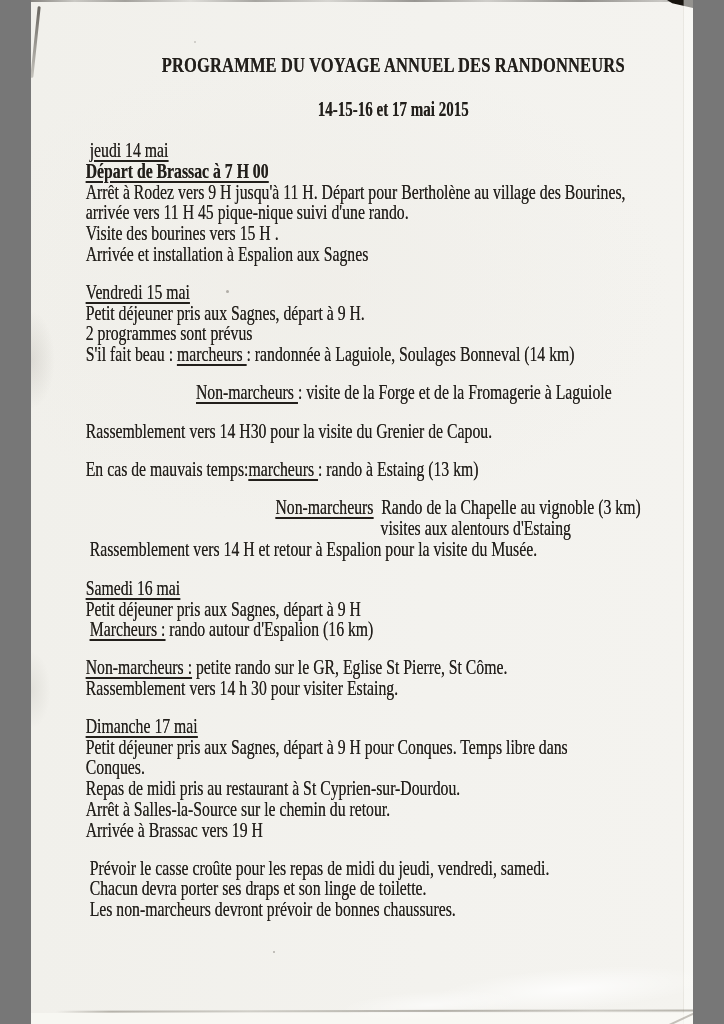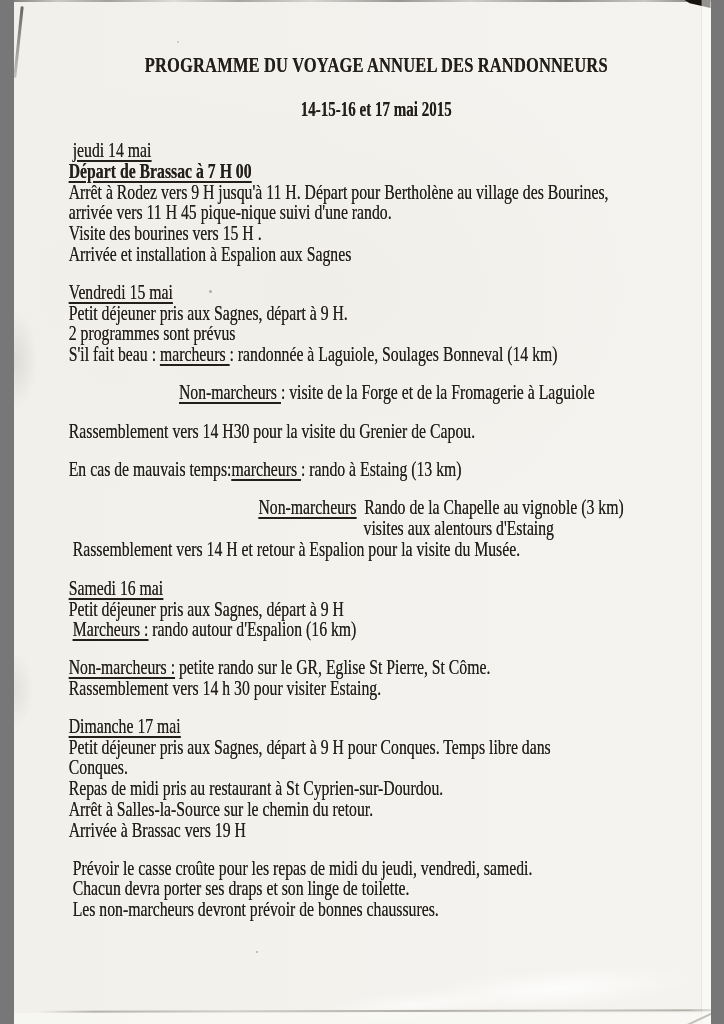--- a/index.html
+++ b/index.html
@@ -9,21 +9,20 @@
     position: relative;
     width: 662px;
     height: 1024px;
     margin: 0 auto;
     overflow: hidden;
     background:
       radial-gradient(ellipse 34px 70px at 0px 360px, rgba(140,135,125,.20), transparent 70%),
       radial-gradient(ellipse 28px 55px at 0px 690px, rgba(140,135,125,.15), transparent 70%),
       radial-gradient(ellipse 480px 320px at 42% 28%, rgba(238,236,230,.55), transparent 75%),
       linear-gradient(90deg, #f1f0eb, #f3f2ee 60%, #f4f3ef);
-    padding-left: 35px;
   }
 
   
   .content {
     position: absolute;
     top: 0; left: 0;
     width: 966px;
     transform: scaleX(0.75);
     transform-origin: top left;
     color: #221f1b;

